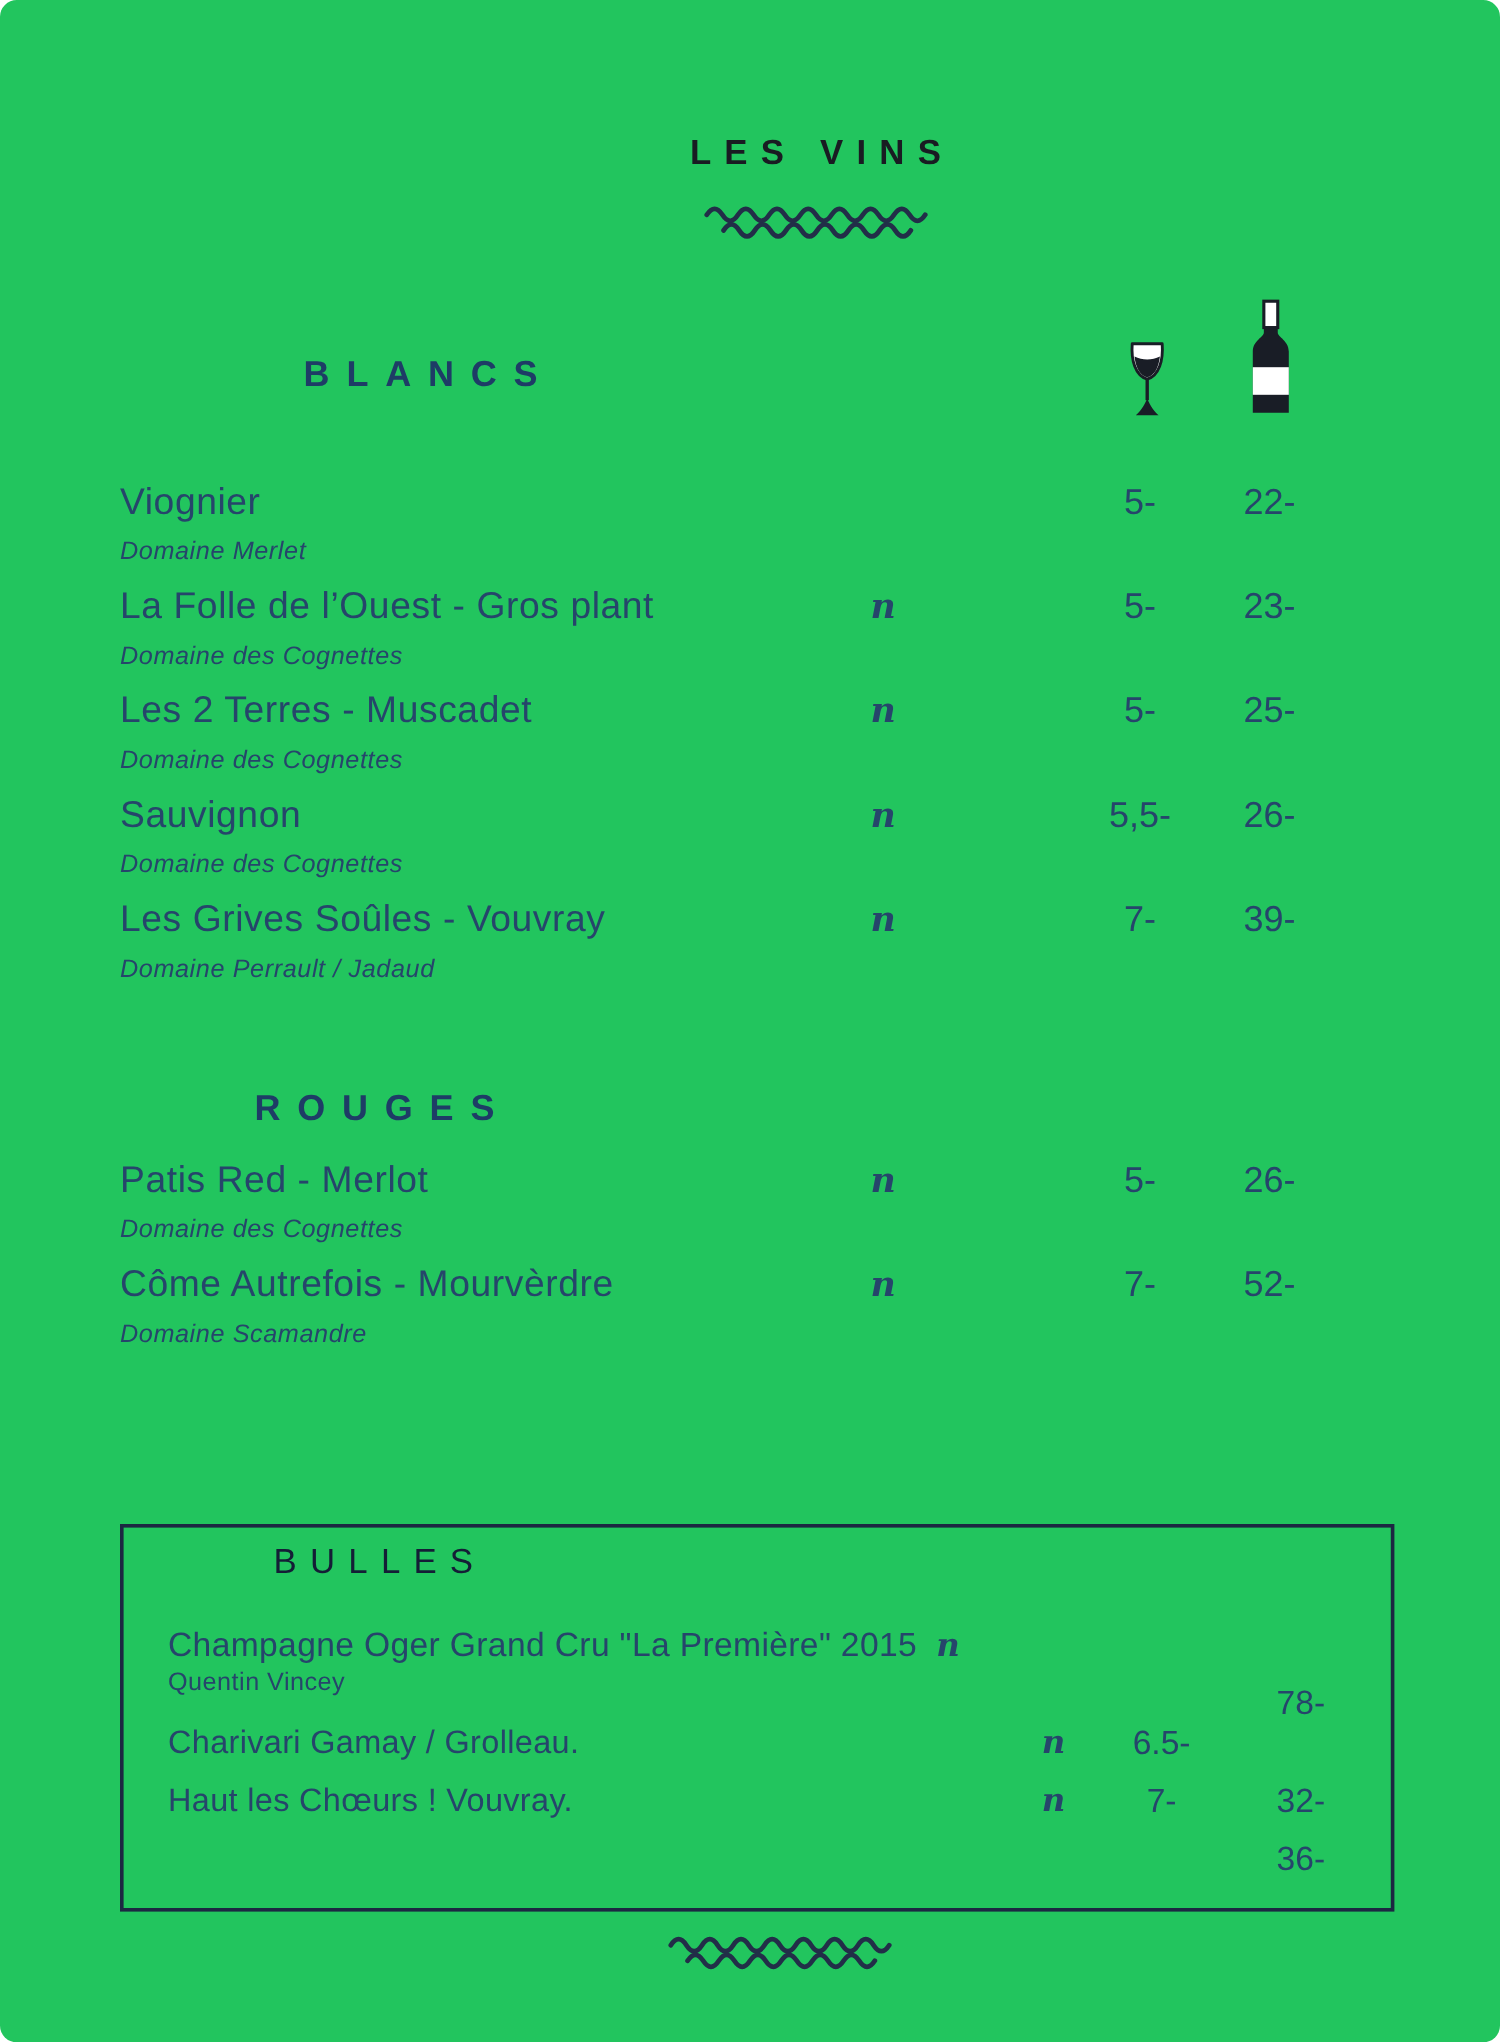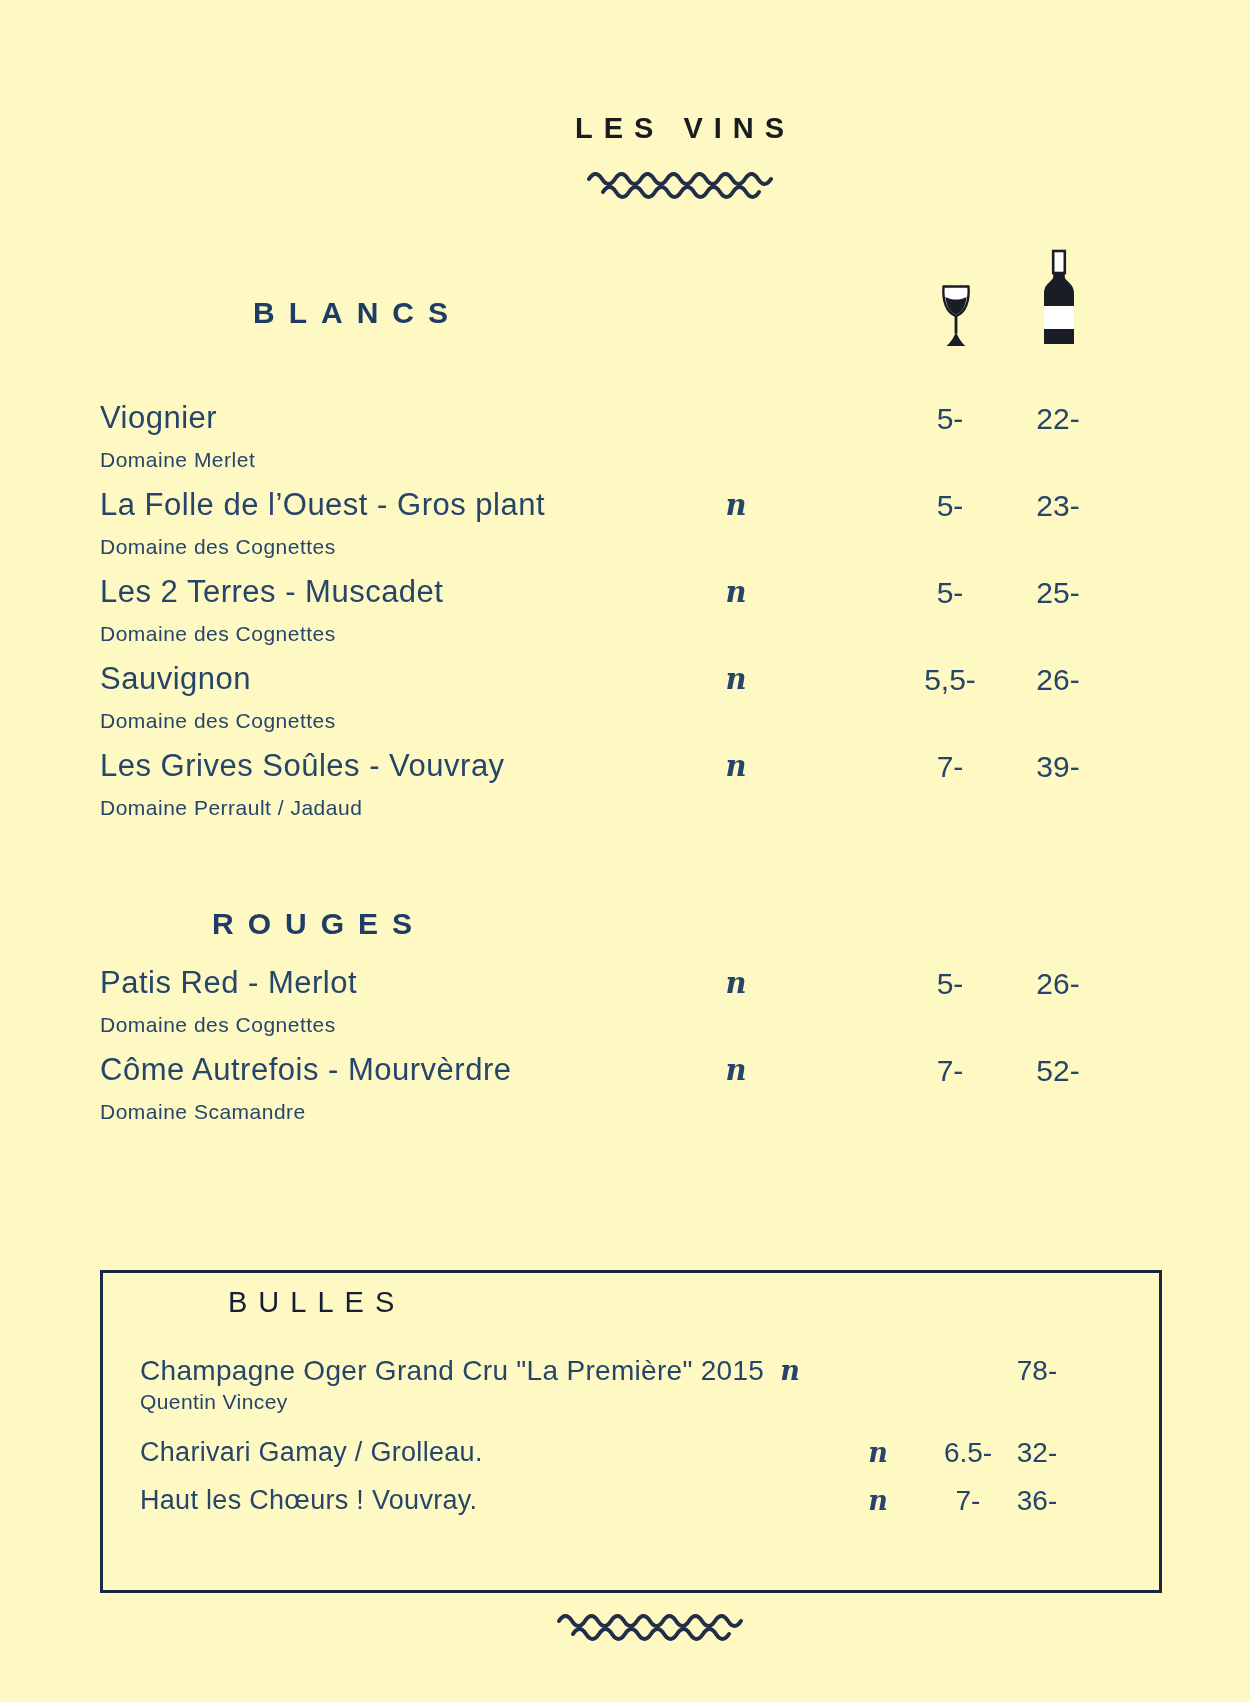--- a/index.html
+++ b/index.html
@@ -9,23 +9,24 @@
     --bulles-ink:#141e36;
     --border:#1c2742;
     --squiggle:#222e48;
     --icon:#191d26;
   }
   *{margin:0;padding:0;box-sizing:border-box;}
   html,body{background:#ffffff;}
   .page{
     position:relative;
     width:1250px;height:1702px;
-    background:#fef9c3;
+    background:#22c55e;
     font-family:"Liberation Sans", sans-serif;
     overflow:hidden;
+    border-radius:14px;
   }
   .menu-title{
     position:absolute;left:60px;top:112px;width:1250px;
     text-align:center;
     font-size:29px;font-weight:bold;letter-spacing:11px;
     color:var(--ink);
   }
   .squiggle{position:absolute;width:200px;height:36px;}
   .squiggle-top{left:583px;top:166px;}
   .squiggle-bottom{left:553px;top:1608px;}
@@ -42,20 +43,21 @@
   .wine-row{position:absolute;left:0;width:1250px;height:80px;}
   .wine-name{
     position:absolute;left:100px;top:0;
     font-size:31px;color:var(--navy);letter-spacing:0.5px;
     white-space:nowrap;
   }
   .wine-domaine{
     position:absolute;left:100px;top:48px;
     font-size:21px;color:var(--navy);letter-spacing:0.5px;
     white-space:nowrap;
+    font-style:italic;
   }
   .nat{
     position:absolute;left:706px;top:1px;width:60px;
     text-align:center;
     font-family:"DejaVu Serif", serif;font-style:italic;font-weight:600;
     font-size:29px;color:var(--navy);
   }
   .price{
     position:absolute;top:2px;width:100px;
     text-align:center;
@@ -96,21 +98,21 @@
   .bulles-nat{
     position:absolute;left:848px;top:0;width:60px;text-align:center;
     font-family:"DejaVu Serif", serif;font-style:italic;font-weight:600;
     font-size:27px;color:var(--navy);
   }
   .bulles-price{
     position:absolute;top:0;width:104px;text-align:center;
     font-size:28px;color:var(--navy);
   }
   .bulles-price-glass{left:916px;text-align:center;}
-  .bulles-price-bottle{left:985px;}
+  .bulles-price-bottle{left:1032px;margin-top:48px;}
 </style>
 </head>
 <body>
 
 <div class="page">
 
   <div class="menu-title">LES VINS</div>
 
   <svg class="squiggle squiggle-top" viewBox="0 0 200 36">
     <path d="M6 13 Q12.5 3 19 13 T32 13 T45 13 T58 13 T71 13 T84 13 T97 13 T110 13 T123 13 T136 13 T149 13 T162 13 T175 13 T188 13" fill="none" stroke="#222e48" stroke-width="4" stroke-linecap="round"></path>

